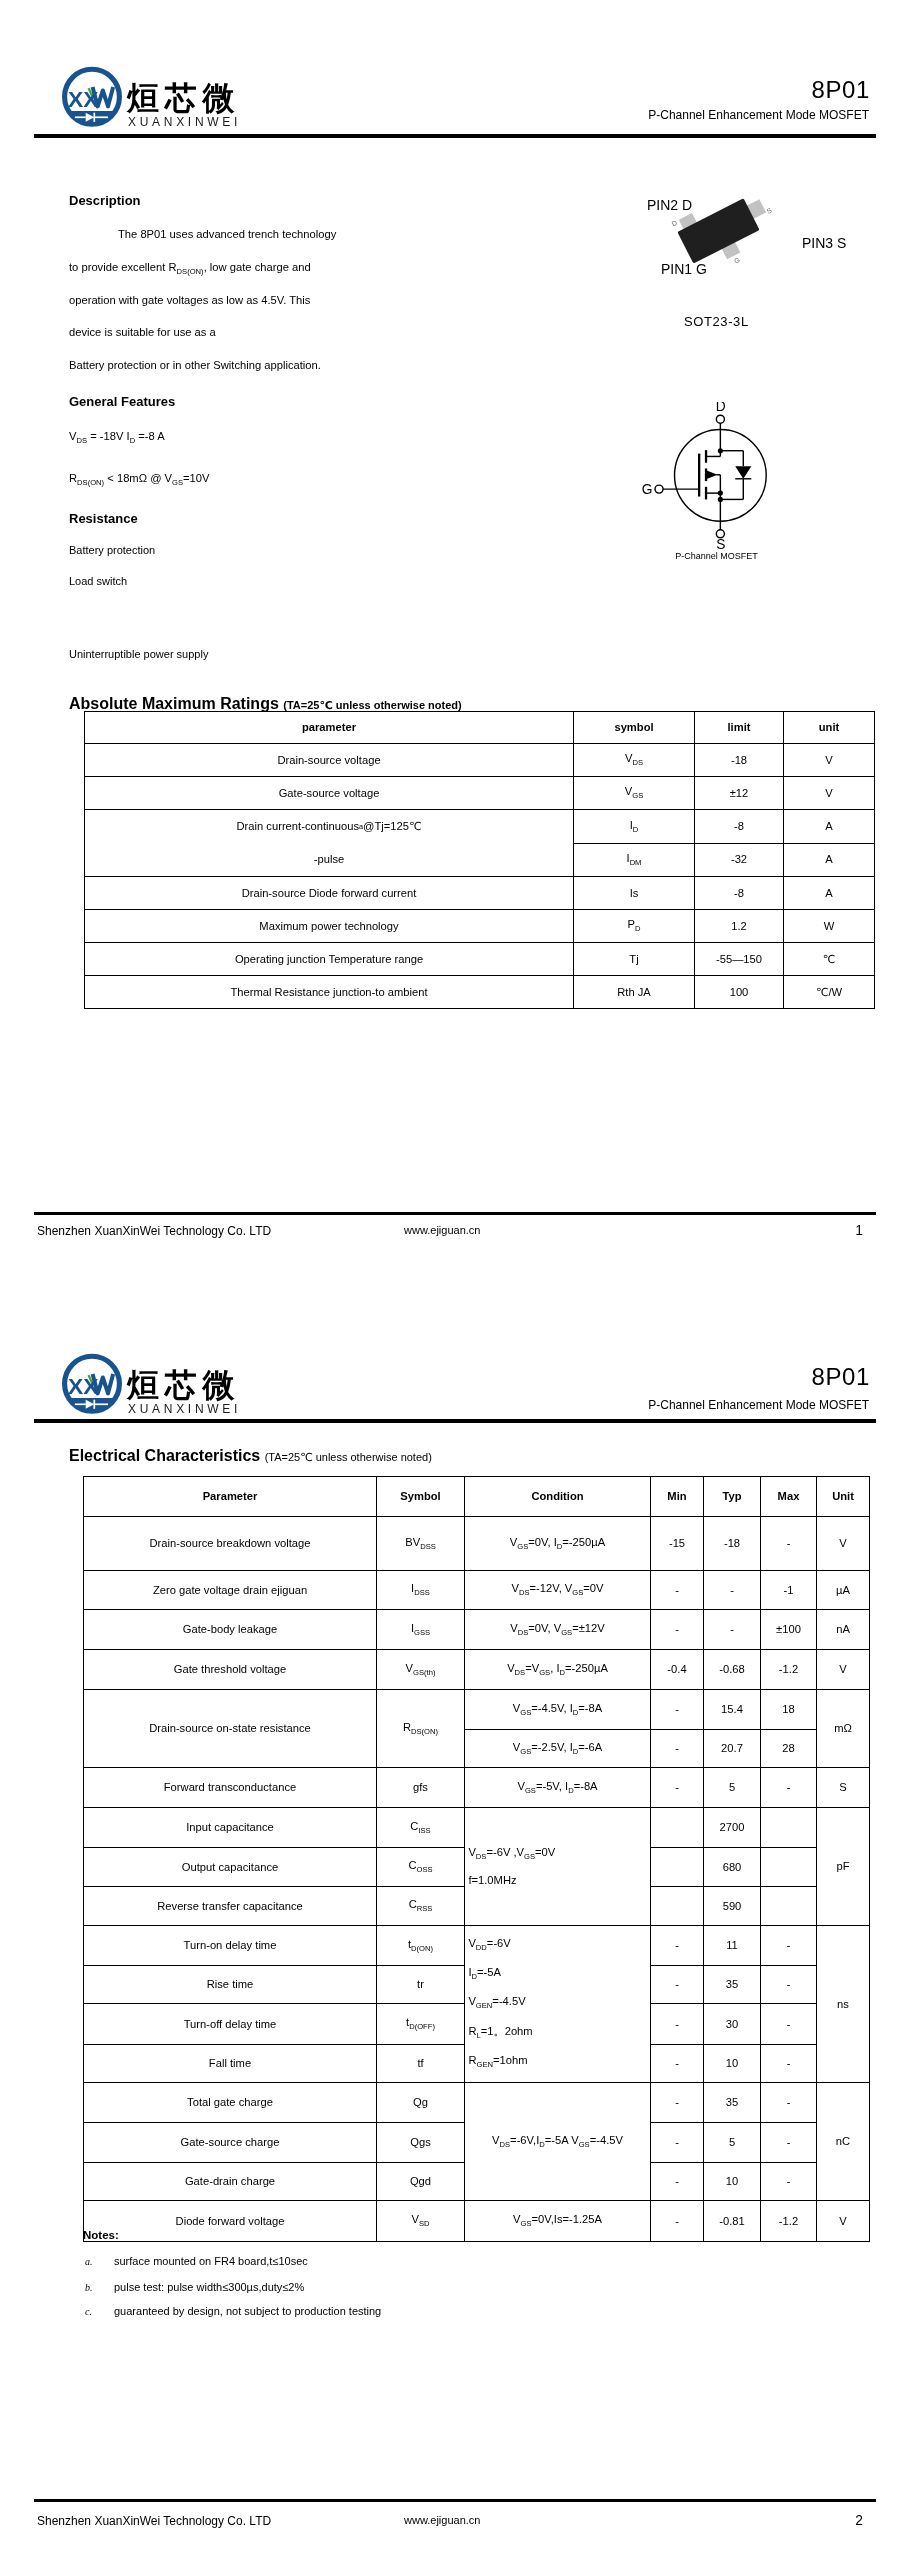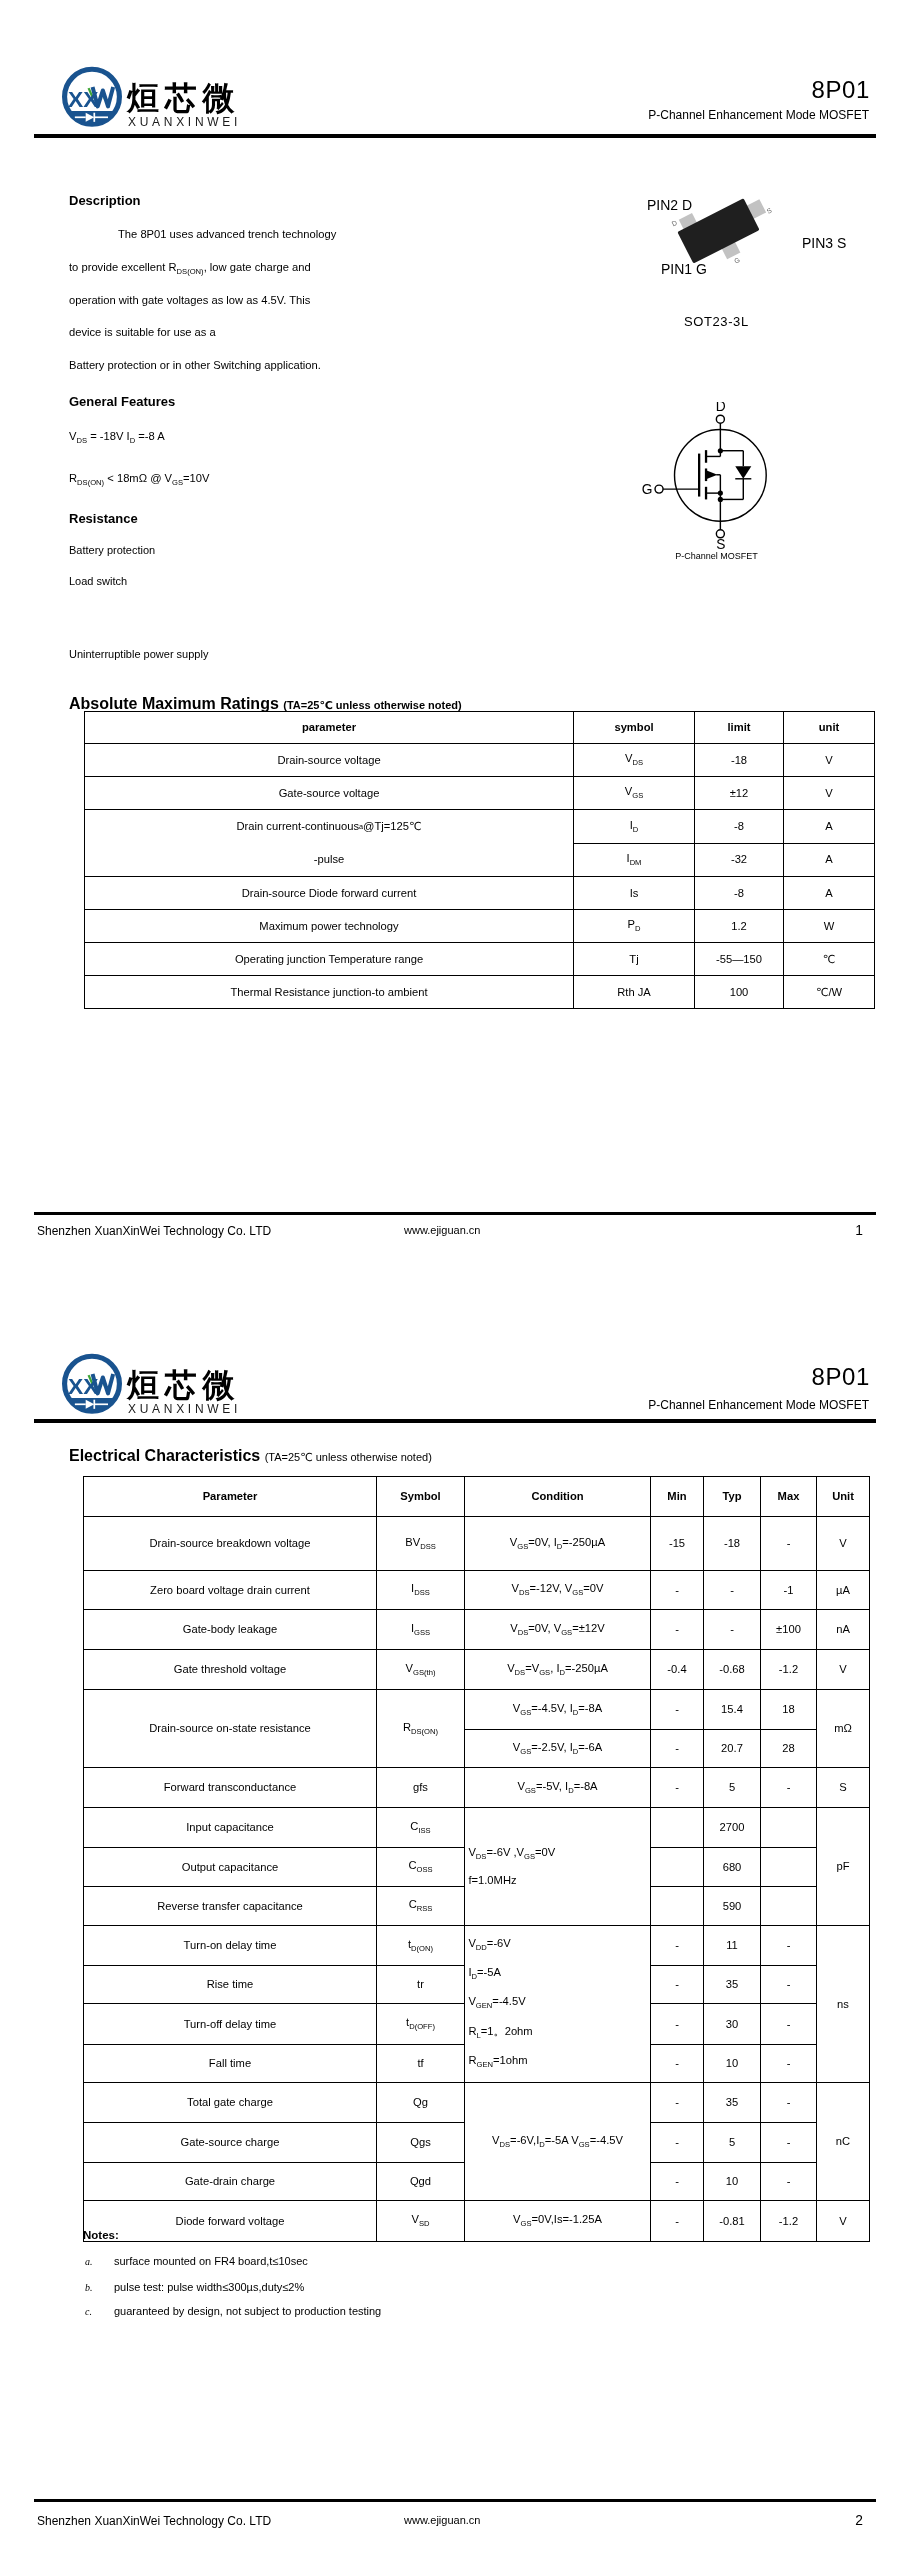--- a/index.html
+++ b/index.html
@@ -257,21 +257,21 @@
     <tr style="height:54px">
       <td class="pl">Drain-source breakdown voltage</td>
       <td>BV<sub>DSS</sub></td>
       <td class="cl">V<sub>GS</sub>=0V, I<sub>D</sub>=-250µA</td>
       <td>-15</td>
       <td>-18</td>
       <td>-</td>
       <td>V</td>
     </tr>
     <tr style="height:39px">
-      <td class="pl">Zero board voltage drain current</td>
+      <td class="pl">Zero gate voltage drain ejiguan</td>
       <td>I<sub>DSS</sub></td>
       <td class="cl">V<sub>DS</sub>=-12V, V<sub>GS</sub>=0V</td>
       <td>-</td>
       <td>-</td>
       <td>-1</td>
       <td>µA</td>
     </tr>
     <tr style="height:40px">
       <td class="pl">Gate-body leakage</td>
       <td>I<sub>GSS</sub></td>

